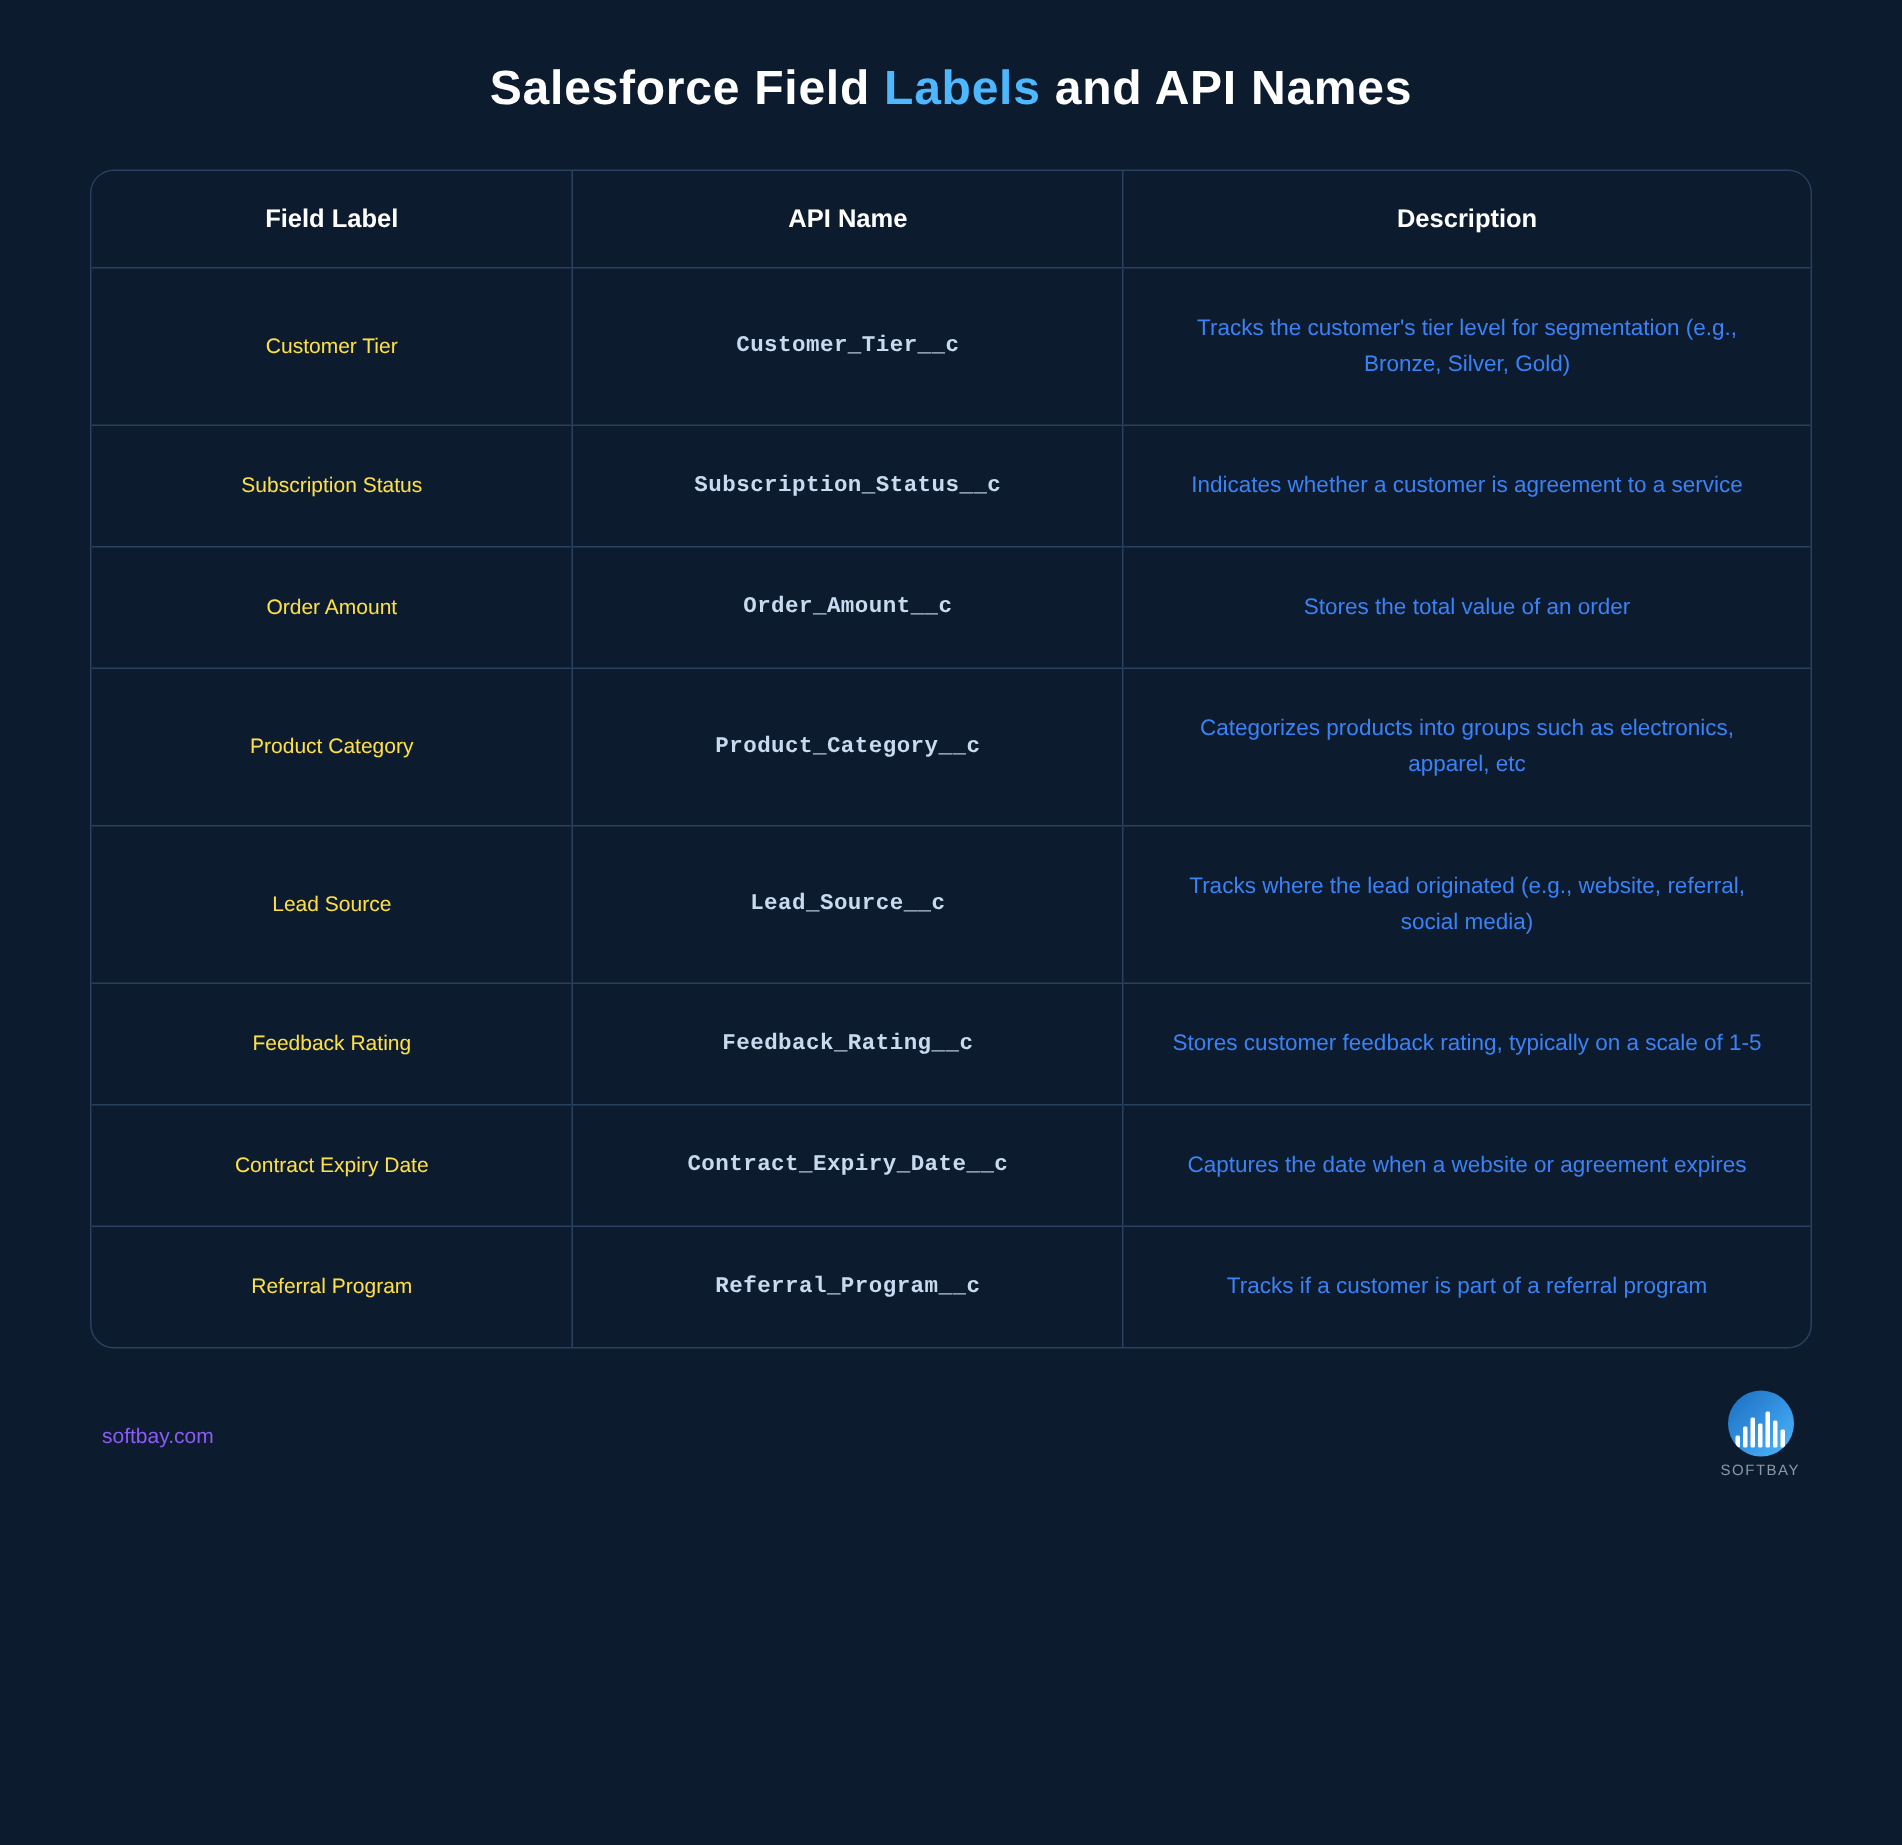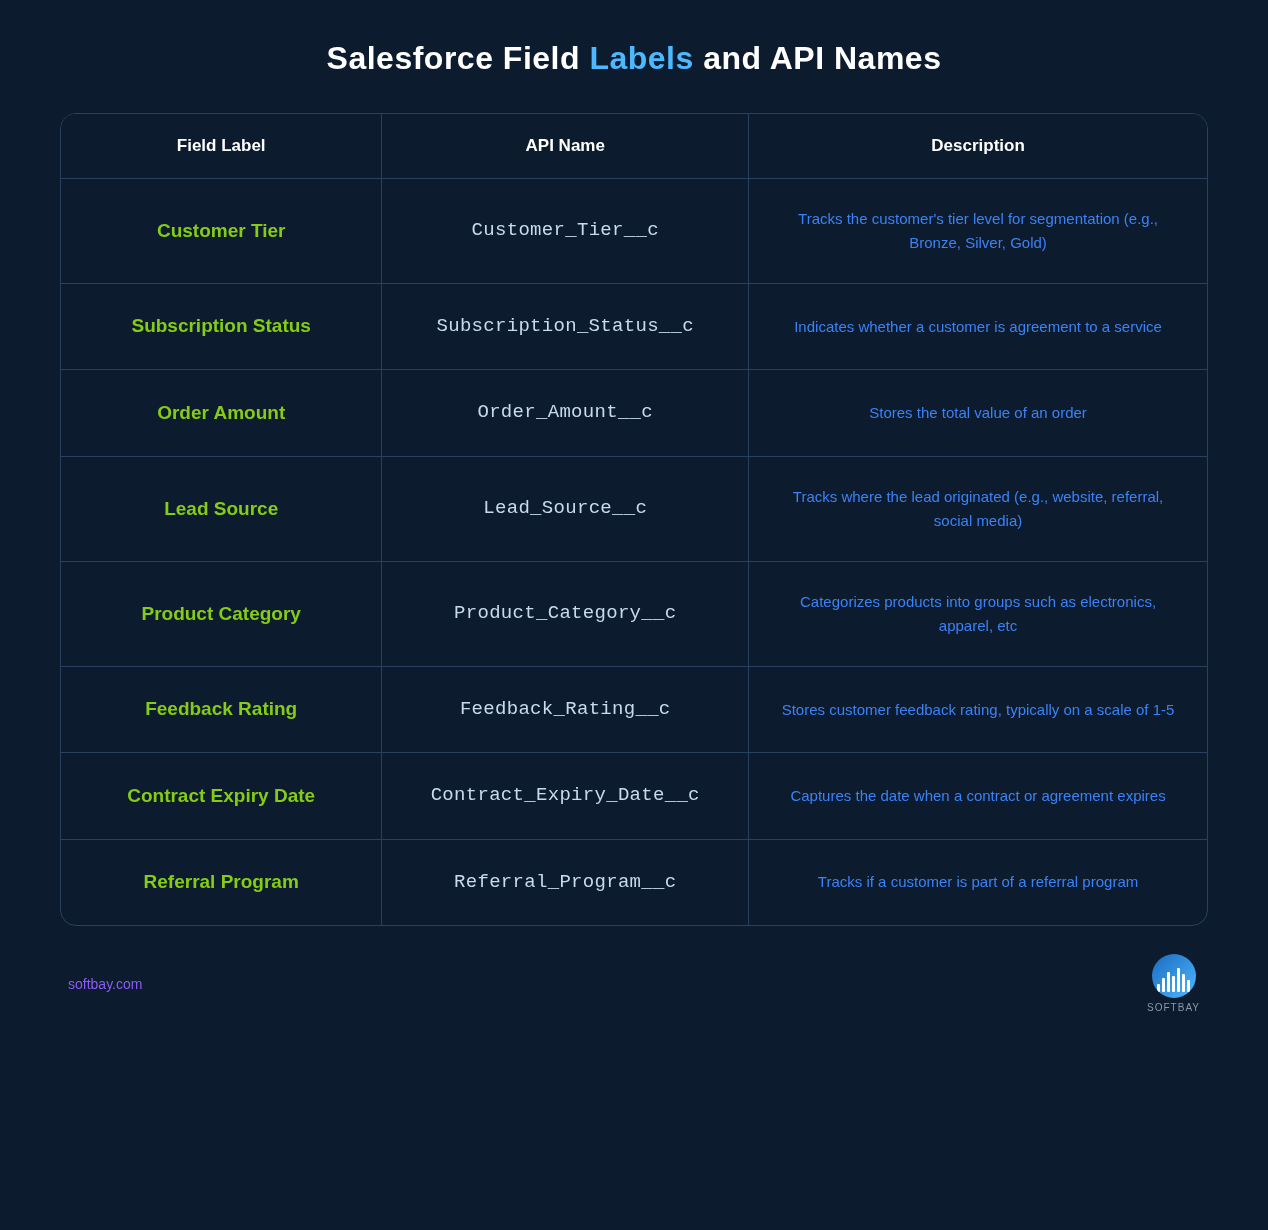--- a/index.html
+++ b/index.html
@@ -79,31 +79,32 @@
       font-size: 15.5px;
       color: #d0dff0;
       line-height: 1.55;
     }
 
     tbody td:not(:last-child) {
       border-right: 1.5px solid #2a4060;
     }
 
     .field-label-cell {
-      font-weight: 700;
-      font-size: 19px;
-      color: #84cc16;
+      font-weight: 400;
+      font-size: 14px;
+      color: #fde047;
       line-height: 1.4;
     }
 
     .api-name-cell {
       font-family: 'Courier New', Courier, monospace;
-      font-size: 19px;
+      font-size: 15px;
       color: #c8daf0;
       letter-spacing: 0.3px;
+      font-weight: bold;
     }
 
     .description-cell {
       font-size: 15px;
       color: #3b82f6;
       line-height: 1.6;
     }
 
     .footer {
       width: 100%;
@@ -190,38 +191,38 @@
           <td class="field-label-cell">Subscription Status</td>
           <td class="api-name-cell">Subscription_Status__c</td>
           <td class="description-cell">Indicates whether a customer is agreement to a service</td>
         </tr>
         <tr>
           <td class="field-label-cell">Order Amount</td>
           <td class="api-name-cell">Order_Amount__c</td>
           <td class="description-cell">Stores the total value of an order</td>
         </tr>
         <tr>
+          <td class="field-label-cell">Product Category</td>
+          <td class="api-name-cell">Product_Category__c</td>
+          <td class="description-cell">Categorizes products into groups such as electronics, apparel, etc</td>
+        </tr>
+        <tr>
           <td class="field-label-cell">Lead Source</td>
           <td class="api-name-cell">Lead_Source__c</td>
           <td class="description-cell">Tracks where the lead originated (e.g., website, referral, social media)</td>
         </tr>
         <tr>
-          <td class="field-label-cell">Product Category</td>
-          <td class="api-name-cell">Product_Category__c</td>
-          <td class="description-cell">Categorizes products into groups such as electronics, apparel, etc</td>
-        </tr>
-        <tr>
           <td class="field-label-cell">Feedback Rating</td>
           <td class="api-name-cell">Feedback_Rating__c</td>
           <td class="description-cell">Stores customer feedback rating, typically on a scale of 1-5</td>
         </tr>
         <tr>
           <td class="field-label-cell">Contract Expiry Date</td>
           <td class="api-name-cell">Contract_Expiry_Date__c</td>
-          <td class="description-cell">Captures the date when a contract or agreement expires</td>
+          <td class="description-cell">Captures the date when a website or agreement expires</td>
         </tr>
         <tr>
           <td class="field-label-cell">Referral Program</td>
           <td class="api-name-cell">Referral_Program__c</td>
           <td class="description-cell">Tracks if a customer is part of a referral program</td>
         </tr>
       </tbody>
   </table>
 </div>
 

